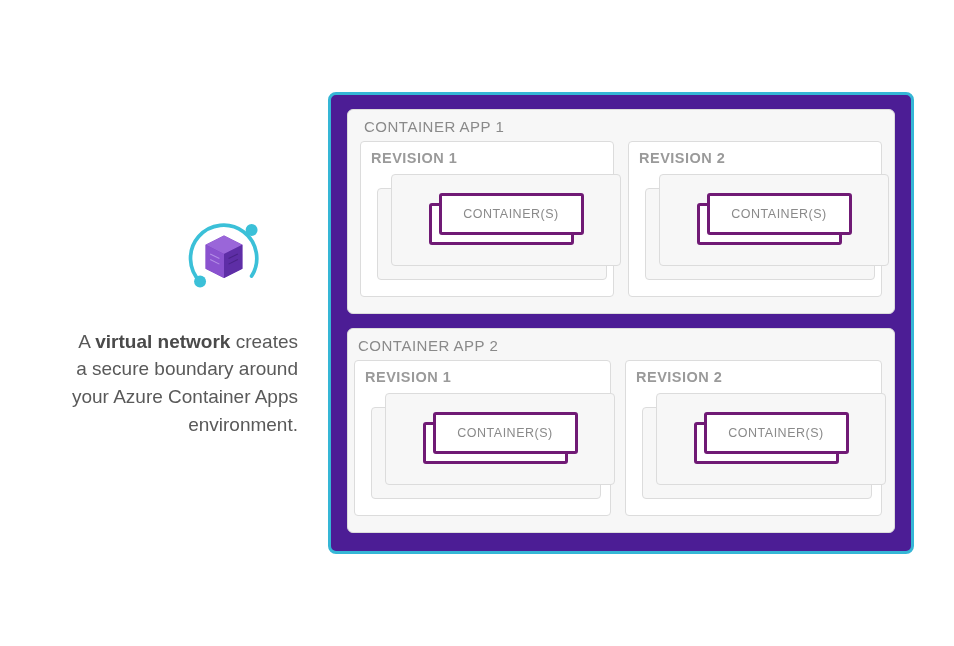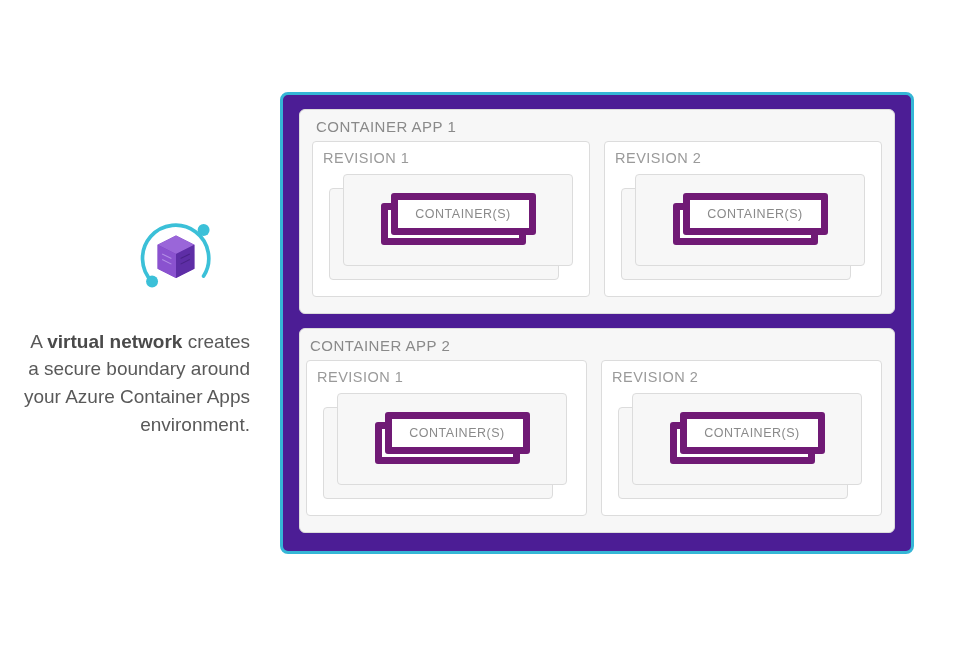--- a/index.html
+++ b/index.html
@@ -18,20 +18,21 @@
     height: 100%;
     padding: 20px 40px 20px 20px;
   }
   .left-col {
     width: 260px;
     display: flex;
     flex-direction: column;
     align-items: flex-end;
     padding-right: 30px;
     text-align: right;
+    margin-left: 48px;
   }
   .vnet-icon-wrap { margin-bottom: 24px; align-self: flex-end; padding-right: 28px; }
   .desc-text {
     font-size: 19px;
     font-weight: 300;
     color: #595959;
     line-height: 1.45;
   }
   .desc-text .bold { font-weight: 600; color: #4a4a4a; }
 
@@ -81,21 +82,21 @@
   .rev-box {
     flex: 1;
     border: 1px solid #dcdcdc;
     border-radius: 4px;
     background: #ffffff;
     padding: 8px 10px 14px 10px;
     position: relative;
   }
   .rev-title {
     font-size: 14.5px;
-    font-weight: 400;
+    font-weight: 700;
     color: #9a9a9a;
     letter-spacing: 0.5px;
     margin-bottom: 8px;
   }
   .replica-stack {
     position: relative;
     height: 108px;
     margin: 0 6px;
   }
   .replica-box {
@@ -108,21 +109,21 @@
   }
   .replica-box.back { top: 14px; left: 0; }
   .replica-box.front { top: 0; left: 14px; display:flex; align-items:center; justify-content:center; }
   .container-stack {
     position: relative;
     width: 155px;
     height: 54px;
   }
   .container-box {
     position: absolute;
-    border: 7px solid #701a75;
+    border: 3px solid #701a75;
     border-radius: 3px;
     background: #ffffff;
     width: 145px;
     height: 42px;
     display: flex;
     align-items: center;
     justify-content: center;
     font-size: 12.5px;
     font-weight: 500;
     color: #8a8a8a;

